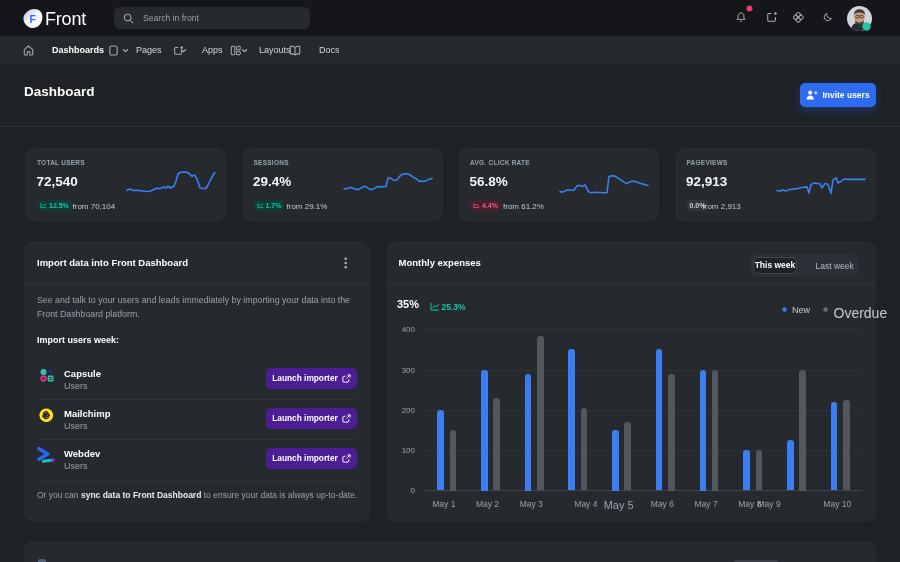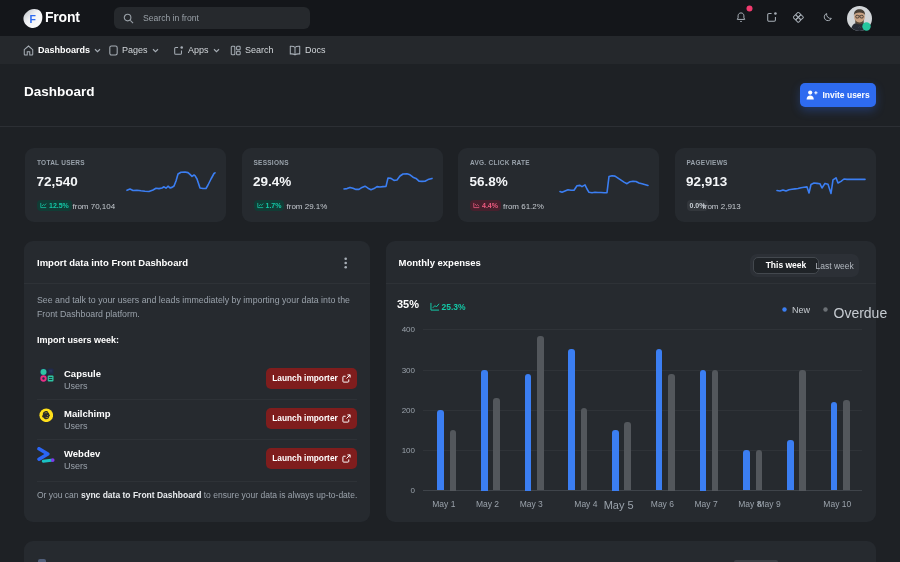--- a/index.html
+++ b/index.html
@@ -2,52 +2,52 @@
 <html><head>
 <meta charset="utf-8">
 <style>
 * { margin:0; padding:0; box-sizing:border-box; }
 html,body { width:900px; height:562px; overflow:hidden; background:#1e2125; font-family:"Liberation Sans",sans-serif; }
 .abs { position:absolute; }
 #page { position:relative; width:900px; height:562px; }
 #topbar { position:absolute; left:0; top:0; width:900px; height:36px; background:#14161a; }
 #navbar { position:absolute; left:0; top:36px; width:900px; height:28px; background:#25282c; }
 #pagehead { position:absolute; left:0; top:64px; width:900px; height:63px; border-bottom:1px solid #2c2f34; }
-.navitem { position:absolute; top:36px; height:28px; display:flex; align-items:center; gap:4px; color:#d2d6da; font-size:9px; white-space:nowrap; }
+.navitem { position:absolute; top:36px; height:28px; display:flex; align-items:center; gap:18px; color:#d2d6da; font-size:9px; white-space:nowrap; }
 .navitem svg { stroke:#a7aeb6; }
 .card { position:absolute; background:#262a2f; border-radius:9px; }
 .statlabel { position:absolute; left:12px; top:11px; font-size:6.5px; font-weight:bold; letter-spacing:.25px; color:#98a1aa; }
 .statnum { position:absolute; left:11.5px; top:26.5px; font-size:13.5px; font-weight:bold; color:#f4f6f8; }
 .badge { position:absolute; left:12px; top:52.5px; height:10.5px; border-radius:4px; display:flex; align-items:center; gap:2px; padding:0 3px; font-size:7px; font-weight:bold; }
 .badge.up { background:#113c35; color:#13c9a7; }
 .badge.down { background:#47202d; color:#f05c82; }
 .badge.neutral { background:#33373c; color:#c9cfd5; }
 .fromtxt { position:absolute; top:54px; font-size:8px; color:#c5cad0; }
-.btn-blue { background:#7f1d1d; color:#fff; border-radius:5px; display:flex; align-items:center; justify-content:center; gap:4px; font-weight:bold; white-space:nowrap; }
+.btn-blue { background:#4c1d95; color:#fff; border-radius:5px; display:flex; align-items:center; justify-content:center; gap:4px; font-weight:bold; white-space:nowrap; }
 .muted { color:#9aa2ab; }
 </style>
 </head>
 <body>
 <div id="page">
   <div id="topbar"></div>
   <div id="navbar"></div>
   <div id="pagehead"></div>
 
   <svg class="abs" style="left:23px;top:7.5px" width="20" height="21" viewBox="0 0 21 22">
     <defs>
         <linearGradient id="pg" x1="0" y1="0" x2="1" y2="1">
       <stop offset="0" stop-color="#b9bdc4"></stop>
           <stop offset=".45" stop-color="#f2f3f5"></stop>
           <stop offset="1" stop-color="#ffffff"></stop>
     </linearGradient>
       </defs>
     <path d="M7 2.2 C10.5 0.2 15.5 0.5 18.2 3.5 C20.8 6.4 21 11.5 19 15.5 C17 19.5 12.5 21.8 8.2 20.6 C4 19.5 0.8 16 0.5 11.8 C0.2 7.6 3.5 4.2 7 2.2 Z" fill="url(#pg)"></path>
     <text x="10.3" y="15.3" text-anchor="middle" font-size="11" font-weight="bold" fill="#2e6bf0">F</text>
   </svg>
-  <div class="abs" style="left:45px;top:9px;font-size:14px;font-weight:bold;color:#fff;letter-spacing:-0.2px">Front</div>
+  <div class="abs" style="left:45px;top:9px;font-size:18px;font-weight:normal;color:#fff;letter-spacing:-0.2px">Front</div>
 
   <div class="abs" style="left:114px;top:7px;width:196px;height:21.5px;background:#26292d;border-radius:6px;"></div>
   <svg class="abs" style="left:123px;top:12.5px" width="11" height="11" viewBox="0 0 12 12" fill="none" stroke="#9aa1a8" stroke-width="1.2">
     <circle cx="5" cy="5" r="3.6"></circle>
       <line x1="8" y1="8" x2="11" y2="11"></line>
   </svg>
   <div class="abs" style="left:143px;top:13px;font-size:8.6px;color:#9aa1a8">Search in front</div>
 
   <svg class="abs" style="left:735.5px;top:11px" width="10" height="13" viewBox="0 0 12 14" fill="none" stroke="#a7aeb6" stroke-width="1.2">
     <path d="M6 1.5 C8.2 1.5 9.5 3.1 9.5 5 L9.5 7.5 L10.5 9.3 L1.5 9.3 L2.5 7.5 L2.5 5 C2.5 3.1 3.8 1.5 6 1.5 Z"></path>
@@ -119,21 +119,21 @@
     <svg width="7" height="5" viewBox="0 0 8 6" fill="none" stroke="#a7aeb6" stroke-width="1.3">
         <path d="M1 1.5 L4 4.5 L7 1.5"></path>
       </svg>
   </div>
   <div class="navitem" style="left:230px">
     <svg width="11" height="11" viewBox="0 0 13 13" fill="none" stroke-width="1.2">
         <rect x="1.5" y="1.5" width="4.2" height="10" rx="1"></rect>
         <rect x="7.8" y="1.5" width="4.2" height="4.2" rx="1"></rect>
         <rect x="7.8" y="7.3" width="4.2" height="4.2" rx="1"></rect>
       </svg>
-    <span>Search</span>
+    <span>Layouts</span>
   </div>
   <div class="navitem" style="left:289px">
     <svg width="12" height="11" viewBox="0 0 14 12" fill="none" stroke-width="1.2">
         <path d="M7 2.5 C6 1.3 4 1 1.5 1.2 L1.5 10 C4 9.8 6 10.2 7 11 C8 10.2 10 9.8 12.5 10 L12.5 1.2 C10 1 8 1.3 7 2.5 L7 11"></path>
       </svg>
     <span>Docs</span>
   </div>
 
   <div class="abs" style="left:24px;top:84px;font-size:13.5px;font-weight:bold;color:#fff">Dashboard</div>
   <div class="btn-blue abs" style="left:800px;top:83px;width:76px;height:24px;font-size:8.5px;background:#2e6bf0;box-shadow:0 4px 10px rgba(46,107,240,.3)">
@@ -269,21 +269,21 @@
       </div>
     </div>
     <div class="abs" style="left:13px;top:240px;width:319.5px;border-top:1px solid #2e3237"></div>
     <div class="abs muted" style="left:13px;top:249px;width:335px;font-size:8.5px">Or you can <span style="font-weight:bold;color:#e8ebee">sync data to Front Dashboard</span> to ensure your data is always up-to-date.</div>
   </div>
 
   <div class="card" style="left:385.5px;top:241px;width:490.5px;height:281px"></div>
   <div class="abs" style="left:385.5px;top:241px;width:490.5px;height:281px">
     <div class="abs" style="left:13px;top:16px;font-size:9.5px;font-weight:bold;color:#fff">Monthly expenses</div>
     <div class="abs" style="left:364.5px;top:13px;width:109px;height:22.5px;background:#2c3036;border-radius:7px"></div>
-    <div class="abs" style="left:367.5px;top:15.5px;width:66px;height:17.5px;background:#1f2327;border:1px solid #43484e;border-radius:5px;display:flex;align-items:center;justify-content:center;font-size:8.5px;font-weight:bold;color:#fff">This week</div>
+    <div class="abs" style="left:367.5px;top:15.5px;width:44px;height:17.5px;background:#1f2327;border:1px solid #43484e;border-radius:5px;display:flex;align-items:center;justify-content:center;font-size:8.5px;font-weight:bold;color:#fff">This week</div>
     <div class="abs" style="left:430px;top:20px;font-size:8.5px;color:#b3b9c0">Last week</div>
     <div class="abs" style="left:0;top:42px;width:490.5px;border-top:1px solid #2e3237"></div>
     <div class="abs" style="left:11.5px;top:57px;font-size:11px;font-weight:bold;color:#fff">35%</div>
     <svg class="abs" style="left:44px;top:61px" width="10" height="9" viewBox="0 0 11 10" fill="none" stroke="#13c9a7" stroke-width="1.1">
         <path d="M1 1 L1 9 L10 9"></path>
         <path d="M3 6.5 L5.5 4 L7 5.5 L10 2"></path>
       </svg>
     <div class="abs" style="left:56px;top:61px;font-size:8.5px;font-weight:bold;color:#13c9a7">25.3%</div>
 
     <svg class="abs" style="left:396px;top:66px" width="5" height="5">

